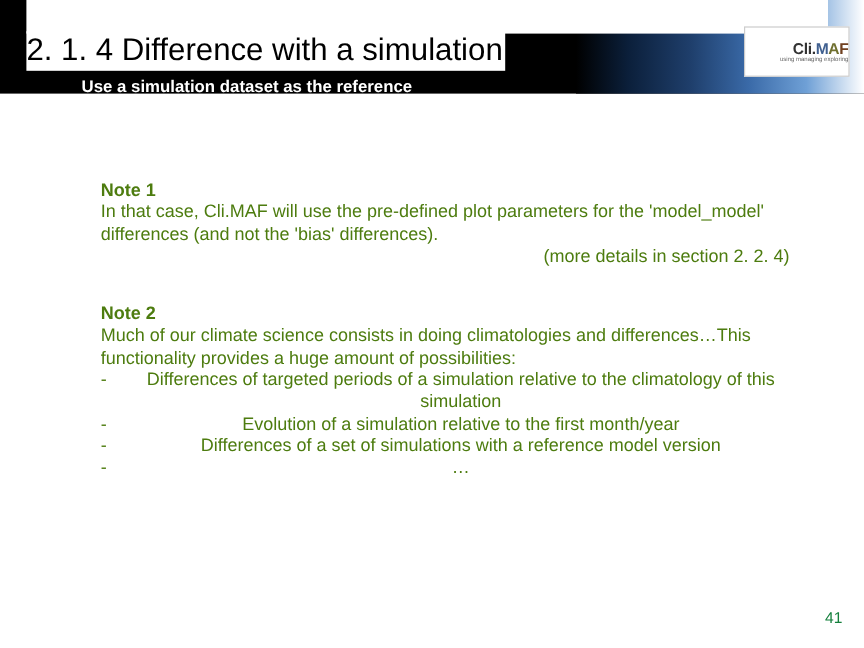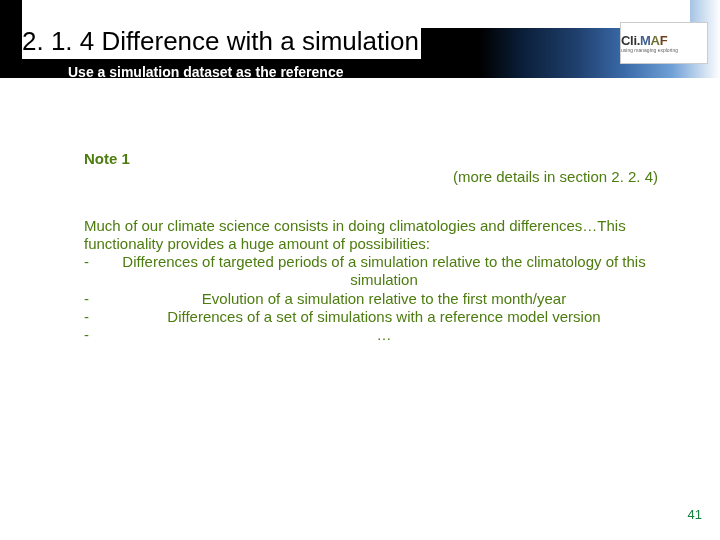--- a/index.html
+++ b/index.html
@@ -44,21 +44,21 @@
   .logo {
     position: absolute;
     top: 22px;
     right: 12px;
     width: 88px;
     height: 42px;
     background: #fff;
     border: 1px solid #ccc;
     display: flex;
     flex-direction: column;
-    align-items: flex-start;
+    align-items: flex-end;
     justify-content: center;
   }
   .logo-main { font-size: 13px; font-weight: bold; color: #333; letter-spacing: -0.3px; }
   .logo-sub { font-size: 5px; color: #666; margin-top: -1px; }
   .logo-m { color: #406090; }
   .logo-a { color: #707030; }
   .logo-f { color: #704020; }
 
   .content {
     position: absolute;
@@ -99,24 +99,26 @@
         <span>Cli.</span><span class="logo-m">M</span><span class="logo-a">A</span><span class="logo-f">F</span>
       </div>
       <div class="logo-sub">using managing exploring</div>
     </div>
   </div>
 
   <div class="content">
 
     <div class="note-block">
       <div class="note-title">Note 1</div>
+      <div>In that case, Cli.MAF will use the pre-defined plot parameters for the 'model_model' differences (and not the 'bias' differences).</div>
       <div class="more-details">(more details in section 2. 2. 4)</div>
     </div>
 
     <div class="note-block">
+      <div class="note-title">Note 2</div>
       <div>Much of our climate science consists in doing climatologies and differences…This functionality provides a huge amount of possibilities:</div>
       <ul class="bullets">
         <li>
             <span class="dash">-</span>
             <span class="txt">Differences of targeted periods of a simulation relative to the climatology of this simulation</span>
           </li>
         <li>
             <span class="dash">-</span>
             <span class="txt">Evolution of a simulation relative to the first month/year</span>
           </li>

